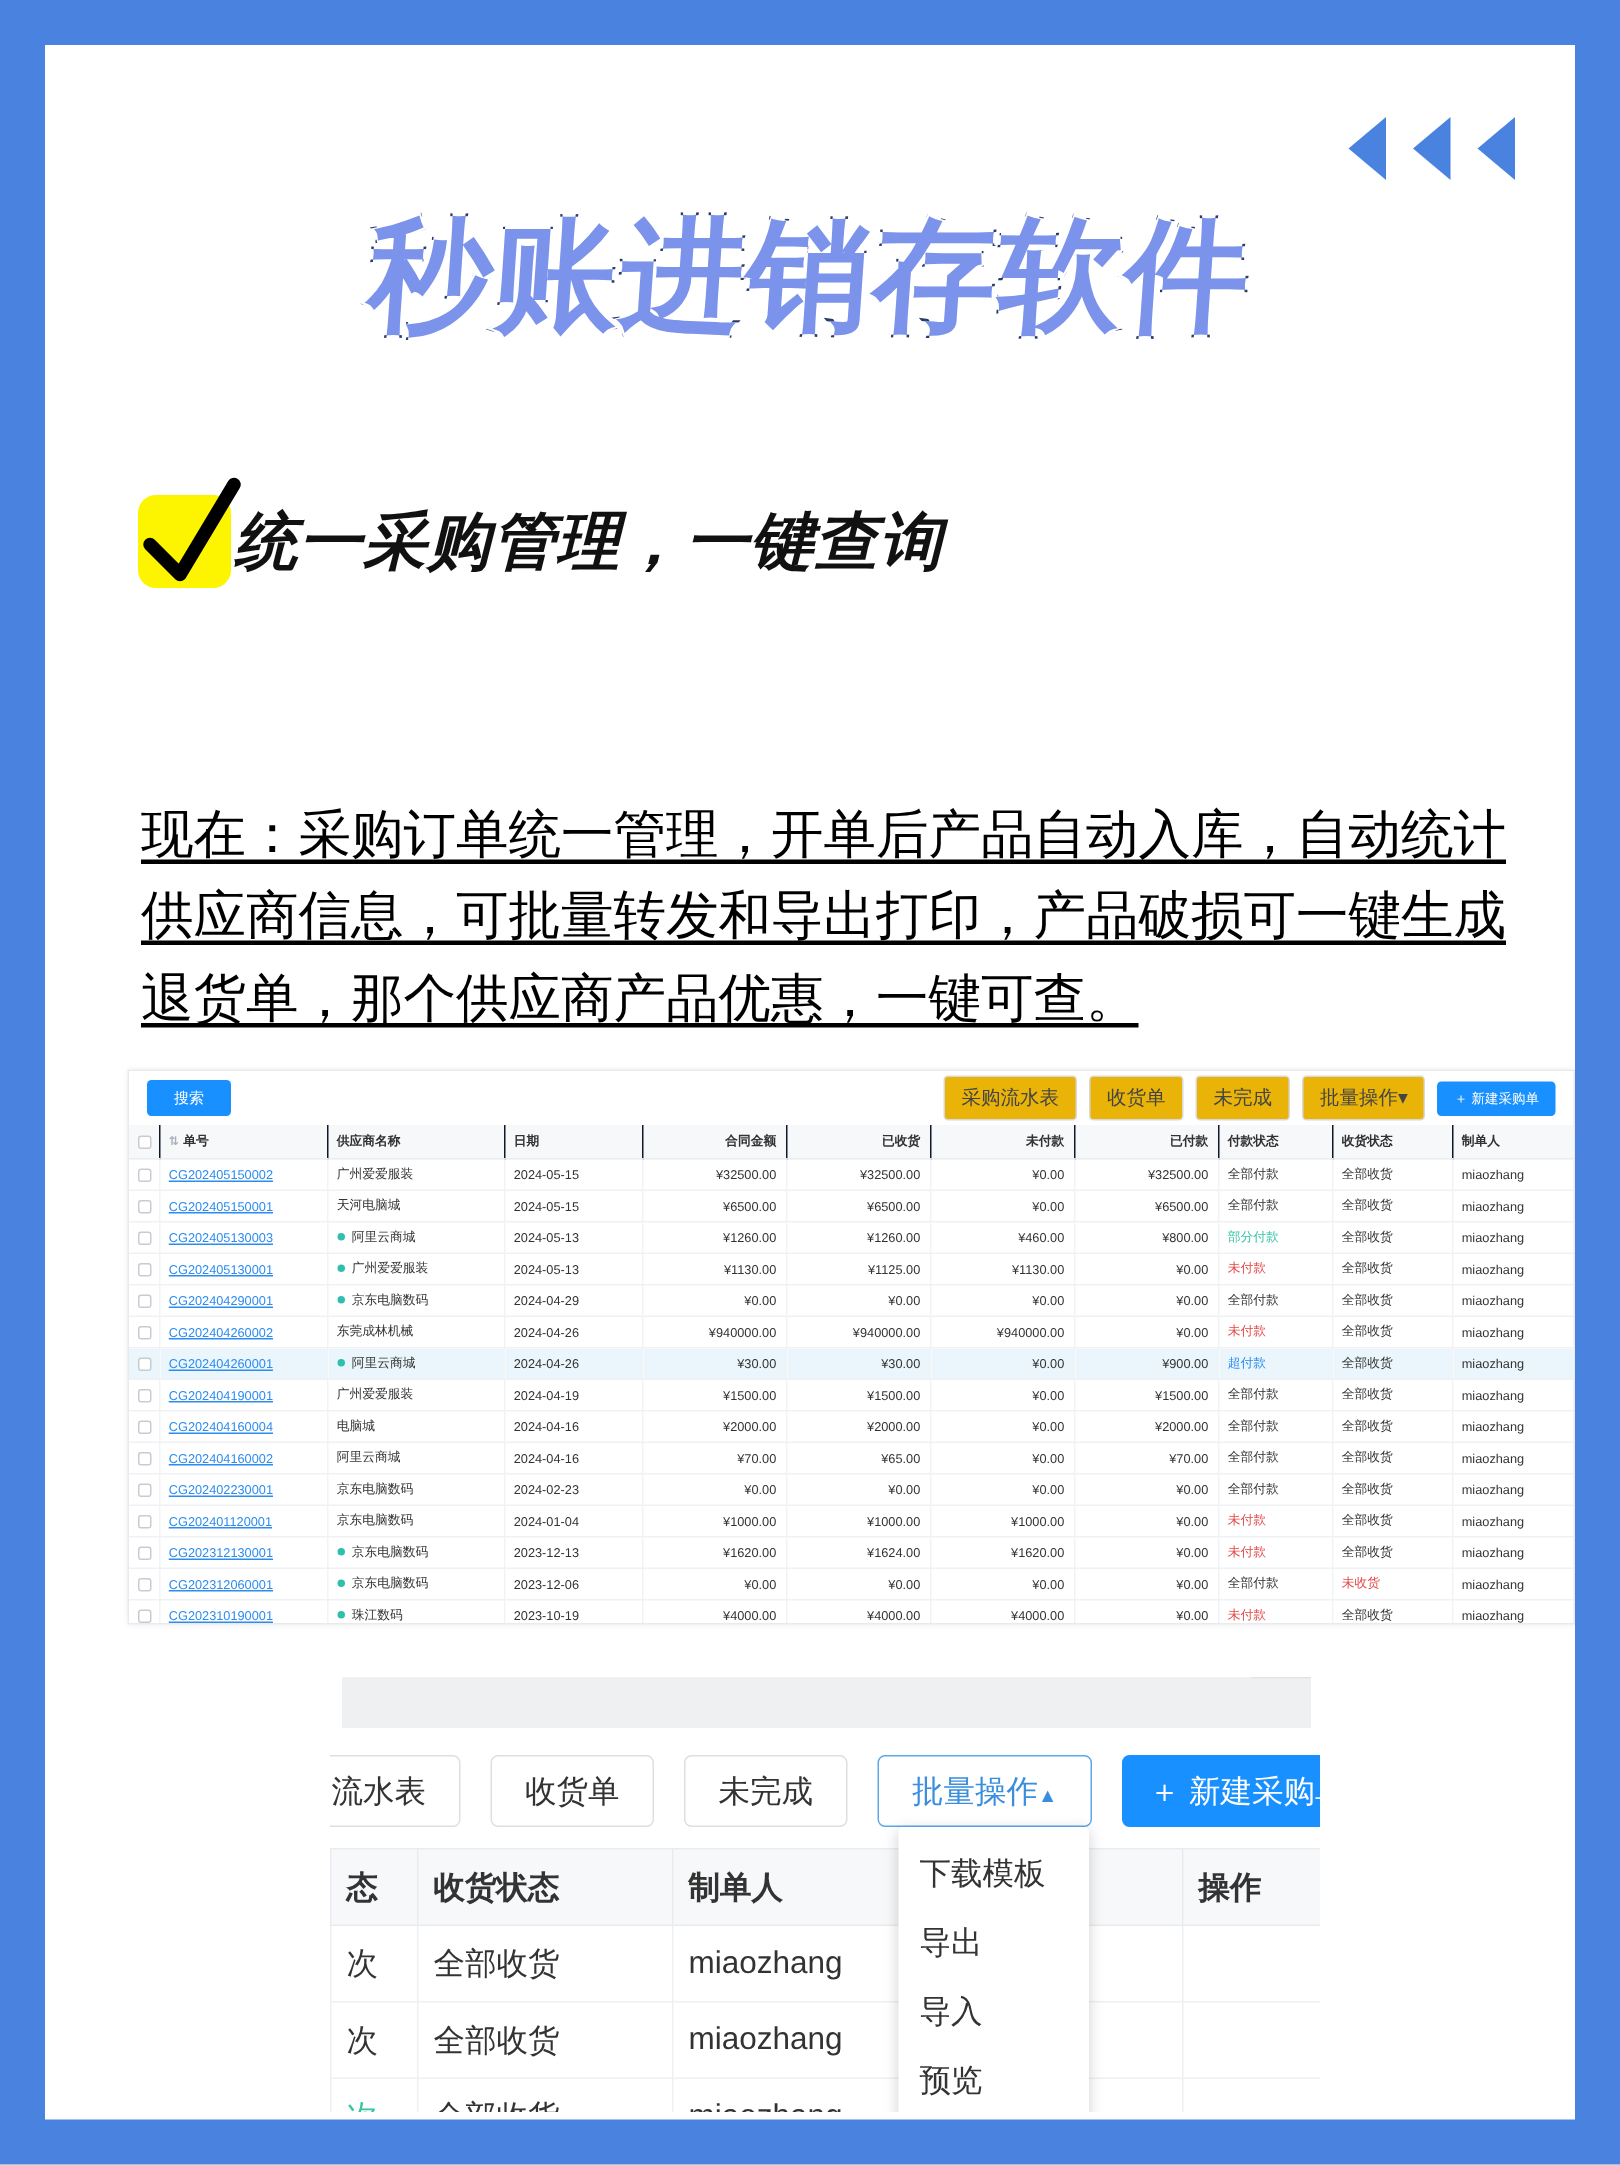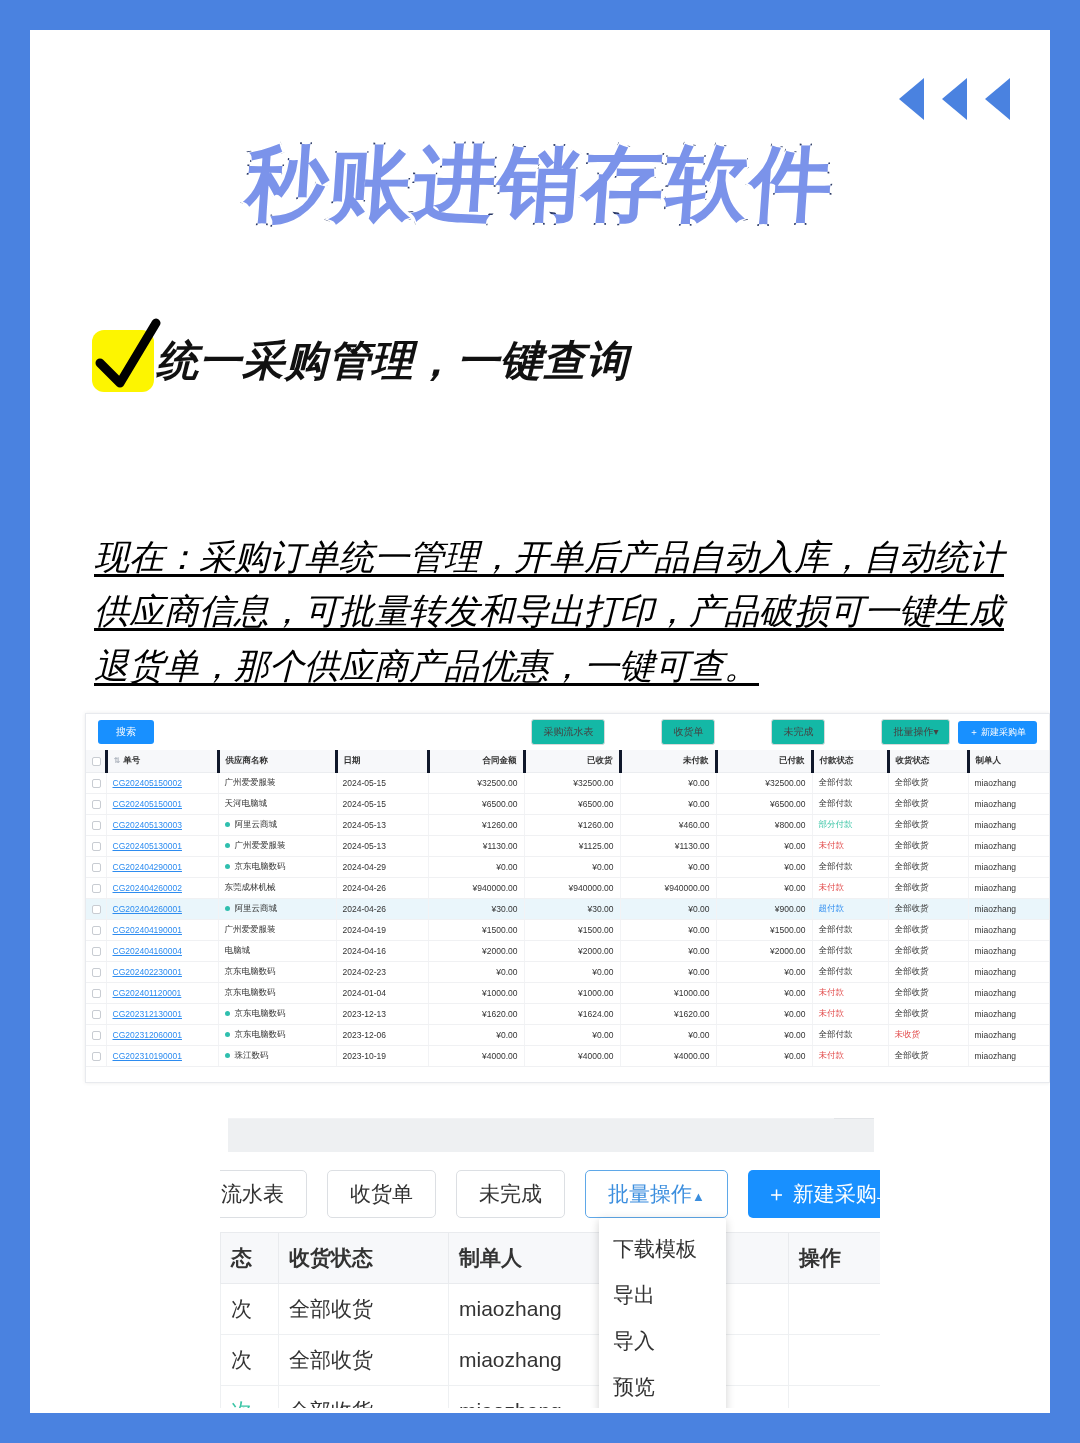--- a/index.html
+++ b/index.html
@@ -86,21 +86,20 @@
   }
 
   .now-block {
     position: absolute;
     top: 500px; left: 64px;
     width: 930px;
     font-size: 35px;
     line-height: 1.55;
     color: #000;
     font-weight: 500;
-    font-style: italic;
   }
   .now-block span {
     text-decoration: underline;
     text-decoration-thickness: 3px;
     text-underline-offset: 5px;
   }
 
   
   .shot {
     position: absolute;
@@ -121,27 +120,26 @@
   .btn-search {
     background: #1890ff; color: #fff;
     font-size: 10px;
     padding: 5px 18px;
     border-radius: 3px;
     border: none;
   }
   .spacer { flex: 1; }
   .btn-plain {
     border: 1px solid #d9d9d9;
-    background: #14b8a6;
+    background: #eab308;
     color: #444;
-    font-size: 10px;
+    font-size: 13px;
     padding: 5px 11px;
     border-radius: 3px;
     white-space: nowrap;
-    margin-left: 48px;
   }
   .btn-primary {
     background: #1890ff; color: #fff;
     font-size: 9px;
     padding: 5px 11px;
     border-radius: 3px;
     border: none;
     white-space: nowrap;
   }
 
@@ -150,21 +148,21 @@
     border-collapse: collapse;
     font-size: 8.5px;
     color: #333;
     table-layout: fixed;
   }
   table.grid th {
     background: #f7f8fa;
     font-weight: bold;
     padding: 5px 6px;
     border-bottom: 1px solid #ebedf0;
-    border-right: 3px solid #0f172a;
+    border-right: 1px solid #0f172a;
     text-align: left;
     white-space: nowrap;
   }
   table.grid td {
     padding: 4px 6px;
     border-bottom: 1px solid #f0f1f3;
     border-right: 1px solid #f2f3f5;
     white-space: nowrap;
     overflow: hidden;
   }
@@ -474,20 +472,33 @@
             <td class="num">¥2000.00</td>
             <td class="num">¥2000.00</td>
             <td class="num">¥0.00</td>
             <td class="num">¥2000.00</td>
             <td class="">全部付款</td>
             <td class="">全部收货</td>
             <td>miaozhang</td>
           </tr>
           <tr>
             <td><span class="ckbox"></span></td>
+            <td><a class="lnk">CG202404160002</a></td>
+            <td>阿里云商城</td>
+            <td>2024-04-16</td>
+            <td class="num">¥70.00</td>
+            <td class="num">¥65.00</td>
+            <td class="num">¥0.00</td>
+            <td class="num">¥70.00</td>
+            <td class="">全部付款</td>
+            <td class="">全部收货</td>
+            <td>miaozhang</td>
+          </tr>
+          <tr>
+            <td><span class="ckbox"></span></td>
             <td><a class="lnk">CG202402230001</a></td>
             <td>京东电脑数码</td>
             <td>2024-02-23</td>
             <td class="num">¥0.00</td>
             <td class="num">¥0.00</td>
             <td class="num">¥0.00</td>
             <td class="num">¥0.00</td>
             <td class="">全部付款</td>
             <td class="">全部收货</td>
             <td>miaozhang</td>

